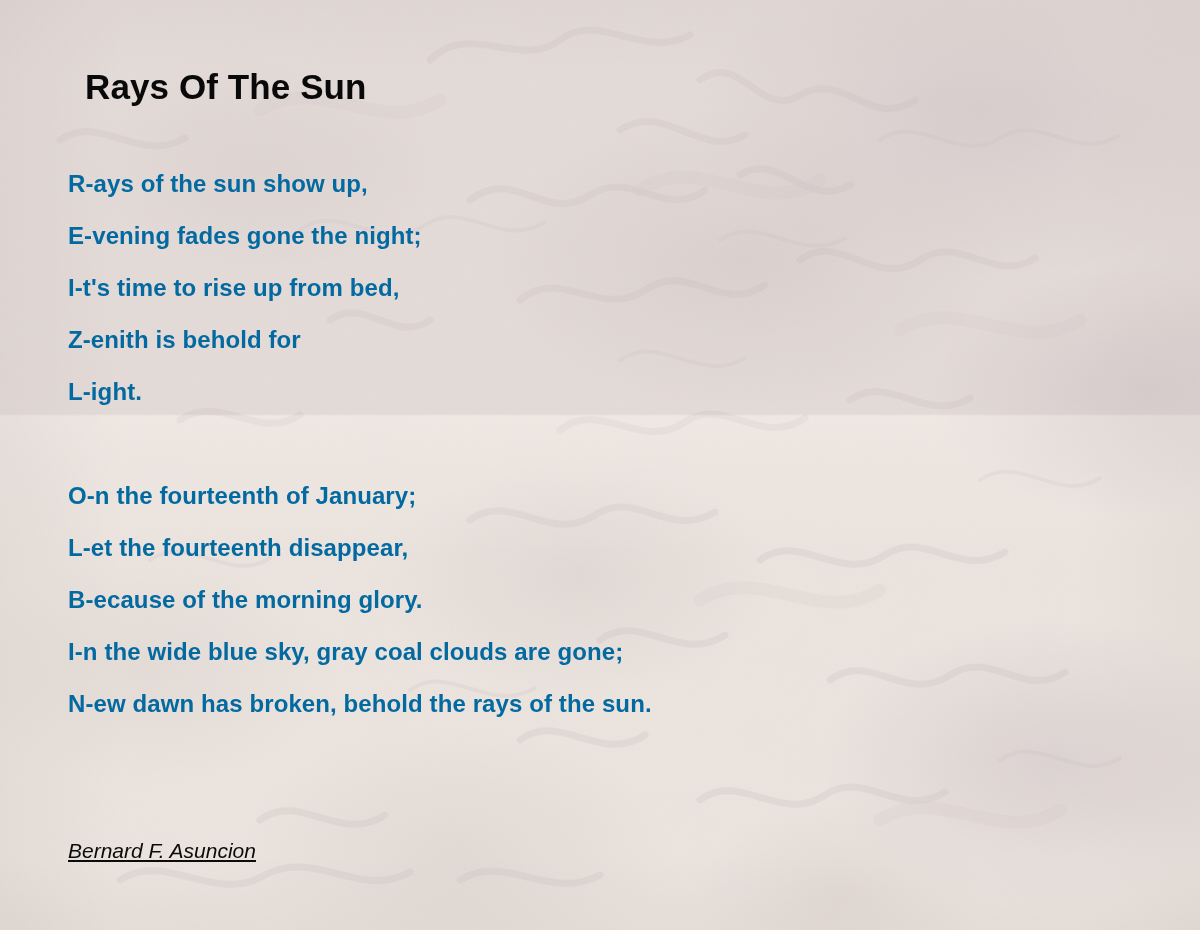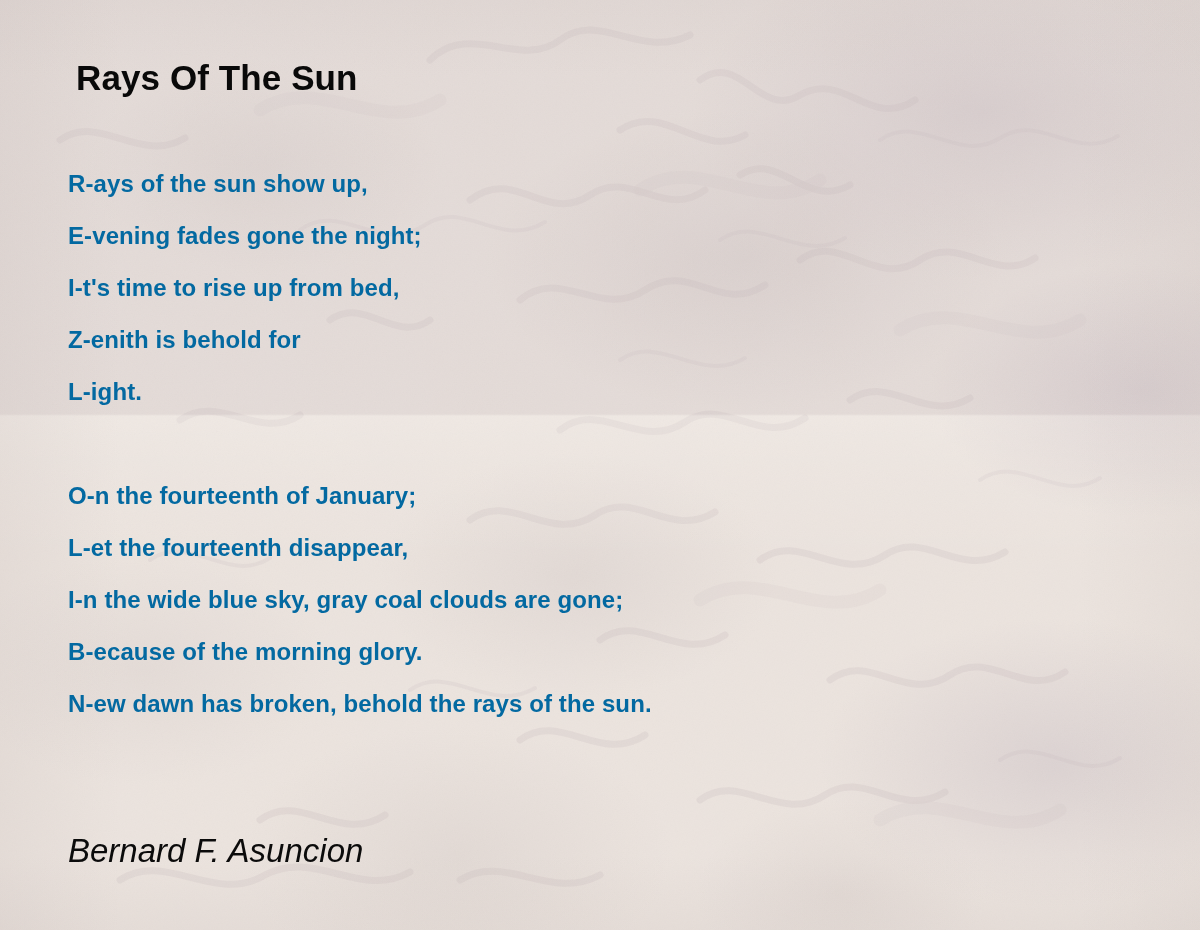--- a/index.html
+++ b/index.html
@@ -80,21 +80,21 @@
     left: 68px;
     top: 0;
     width: 1090px;
     height: 930px;
   }
 
   #poem-title {
     position: absolute;
     top: 48px;
     left: 0;
-    margin: 8px;
+    margin: 17px;
     font-size: 35px;
     font-weight: bold;
     line-height: 44px;
     color: #090909;
     letter-spacing: 0.1px;
     white-space: nowrap;
   }
 
   .stanza {
     position: absolute;
@@ -111,26 +111,27 @@
     color: #0369a1;
     white-space: nowrap;
     letter-spacing: 0.1px;
   }
 
   #poem-author {
     position: absolute;
     top: 831px;
     left: 0;
     margin: 0;
-    font-size: 33px;
+    font-size: 21px;
     font-style: italic;
     font-weight: normal;
     line-height: 40px;
     color: #0b0b0b;
     white-space: nowrap;
+    text-decoration: underline;
   }
 </style>
 </head>
 <body>
 
 <div id="poem-page">
 
   <div class="tex" id="tex-blotches"></div>
 
   <div class="tex" id="tex-script">
@@ -211,21 +212,21 @@
       <div class="poem-line">R-ays of the sun show up,</div>
       <div class="poem-line">E-vening fades gone the night;</div>
       <div class="poem-line">I-t's time to rise up from bed,</div>
       <div class="poem-line">Z-enith is behold for</div>
       <div class="poem-line">L-ight.</div>
     </div>
 
     <div class="stanza" id="stanza-2">
       <div class="poem-line">O-n the fourteenth of January;</div>
       <div class="poem-line">L-et the fourteenth disappear,</div>
+      <div class="poem-line">B-ecause of the morning glory.</div>
       <div class="poem-line">I-n the wide blue sky, gray coal clouds are gone;</div>
-      <div class="poem-line">B-ecause of the morning glory.</div>
       <div class="poem-line">N-ew dawn has broken, behold the rays of the sun.</div>
     </div>
 
     <div id="poem-author">Bernard F. Asuncion</div>
 
   </div>
 </div>
 
 </body></html>

